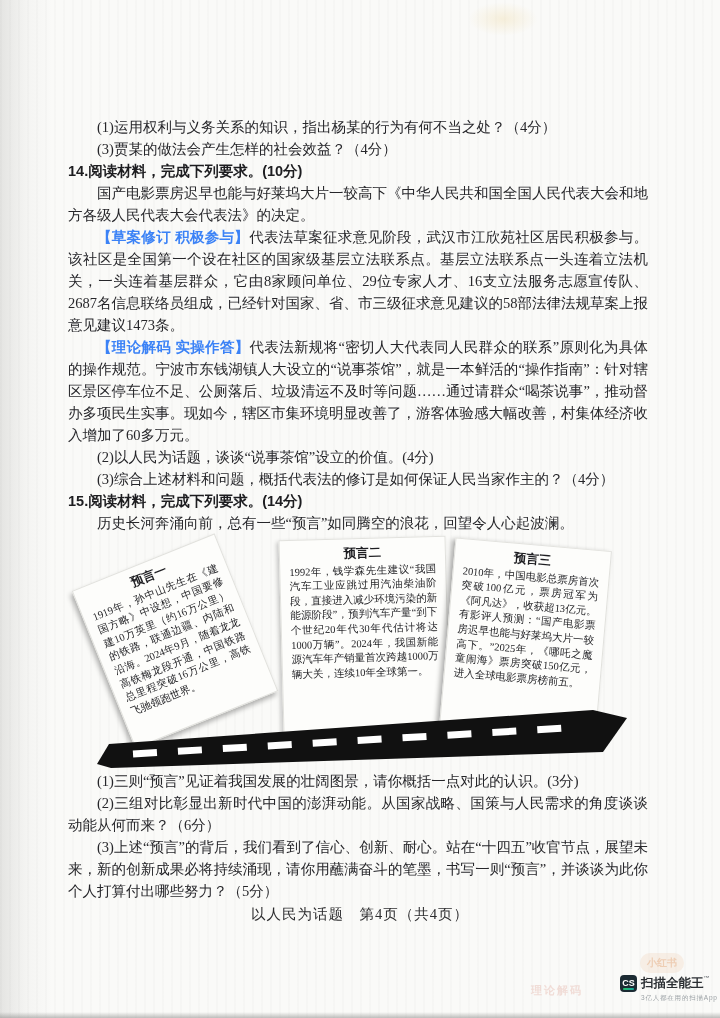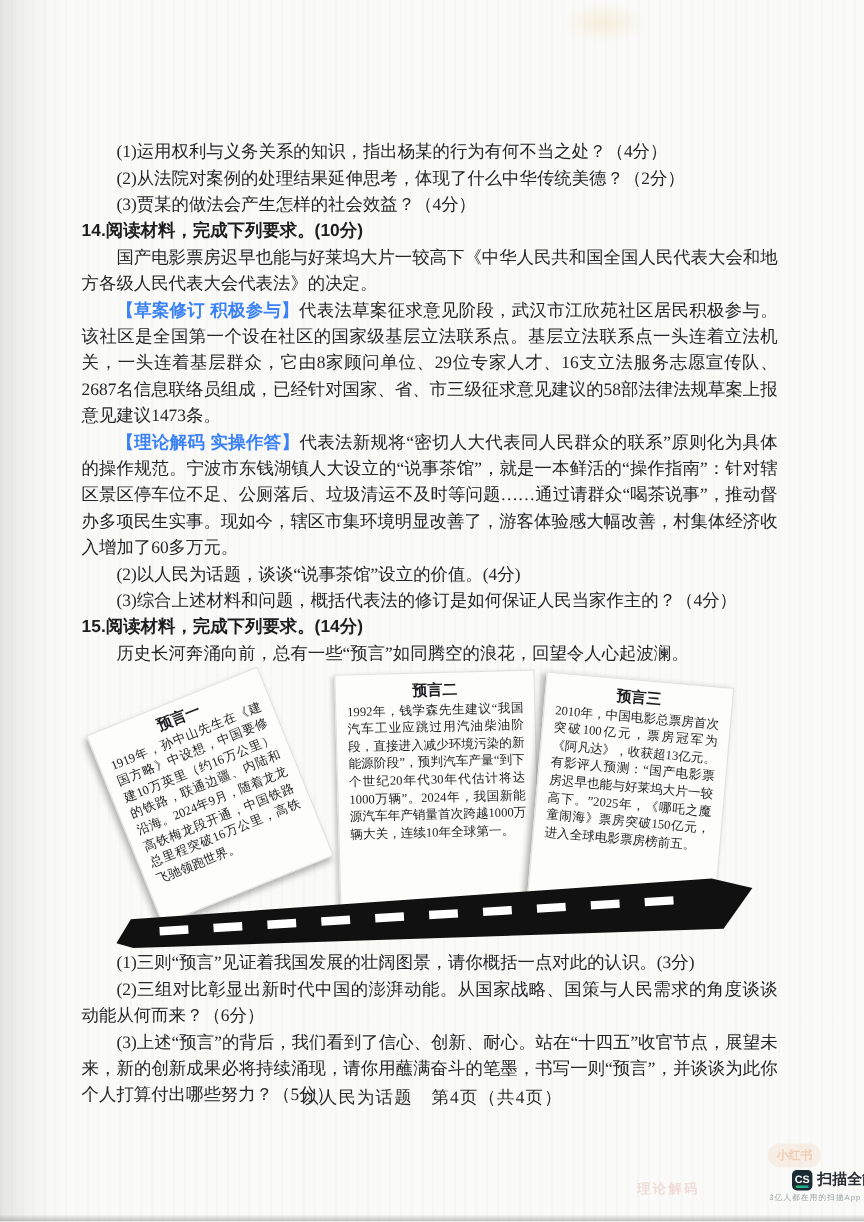--- a/index.html
+++ b/index.html
@@ -77,21 +77,21 @@
   }
   .xhs-id{
     position:absolute;left:531px;top:983px;
     font-family:"Liberation Sans",sans-serif;font-size:11px;font-weight:700;
     color:rgba(233,196,188,0.55);letter-spacing:2px;white-space:nowrap;
   }
   .scanmark{
     position:absolute;left:620px;top:975px;width:88px;
     font-family:"Liberation Sans","DejaVu Sans",sans-serif;
   }
-  .scanmark-row{display:flex;align-items:center;gap:4px;margin-left:40px;}
+  .scanmark-row{display:flex;align-items:center;gap:4px;}
   .cs-logo{
     width:17px;height:17px;border-radius:4px;background:#1c2b33;
     color:#ffffff;font-weight:800;font-size:9px;line-height:1;
     display:flex;align-items:center;justify-content:center;position:relative;flex:0 0 auto;
   }
   .cs-logo::after{
     content:"";position:absolute;left:3px;right:3px;bottom:2.5px;height:2px;border-radius:1px;
     background:linear-gradient(90deg,#27c06a,#17a89d);
   }
   .cs-name{font-size:12.5px;font-weight:700;color:#2b2f33;white-space:nowrap;}
@@ -99,21 +99,20 @@
   .cs-tag{margin-top:2px;font-size:6.5px;color:#9aa0a4;letter-spacing:0.8px;white-space:nowrap;text-align:left;padding-left:21px;}
 </style>
 </head>
 <body>
 
 <div class="photo-texture"></div>
 <div class="smudge"></div>
 
 <div class="content">
   <p>(1)运用权利与义务关系的知识，指出杨某的行为有何不当之处？（4分）</p>
-  <p>(2)从法院对案例的处理结果延伸思考，体现了什么中华传统美德？（2分）</p>
   <p>(3)贾某的做法会产生怎样的社会效益？（4分）</p>
 
   <p class="sec">14.阅读材料，完成下列要求。(10分)</p>
   <p>国产电影票房迟早也能与好莱坞大片一较高下《中华人民共和国全国人民代表大会和地方各级人民代表大会代表法》的决定。</p>
   <p class="mat"><span class="lbl">【草案修订 积极参与】</span><span>代表法草案征求意见阶段，武汉市江欣苑社区居民积极参与。该社区是全国第一个设在社区的国家级基层立法联系点。基层立法联系点一头连着立法机关，一头连着基层群众，它由8家顾问单位、29位专家人才、16支立法服务志愿宣传队、2687名信息联络员组成，已经针对国家、省、市三级征求意见建议的58部法律法规草案上报意见建议1473条。</span></p>
   <p class="mat"><span class="lbl">【理论解码 实操作答】</span><span>代表法新规将“密切人大代表同人民群众的联系”原则化为具体的操作规范。宁波市东钱湖镇人大设立的“说事茶馆”，就是一本鲜活的“操作指南”：针对辖区景区停车位不足、公厕落后、垃圾清运不及时等问题……通过请群众“喝茶说事”，推动督办多项民生实事。现如今，辖区市集环境明显改善了，游客体验感大幅改善，村集体经济收入增加了60多万元。</span></p>
   <p>(2)以人民为话题，谈谈“说事茶馆”设立的价值。(4分)</p>
   <p>(3)综合上述材料和问题，概括代表法的修订是如何保证人民当家作主的？（4分）</p>
 
   <p class="sec">15.阅读材料，完成下列要求。(14分)</p>

